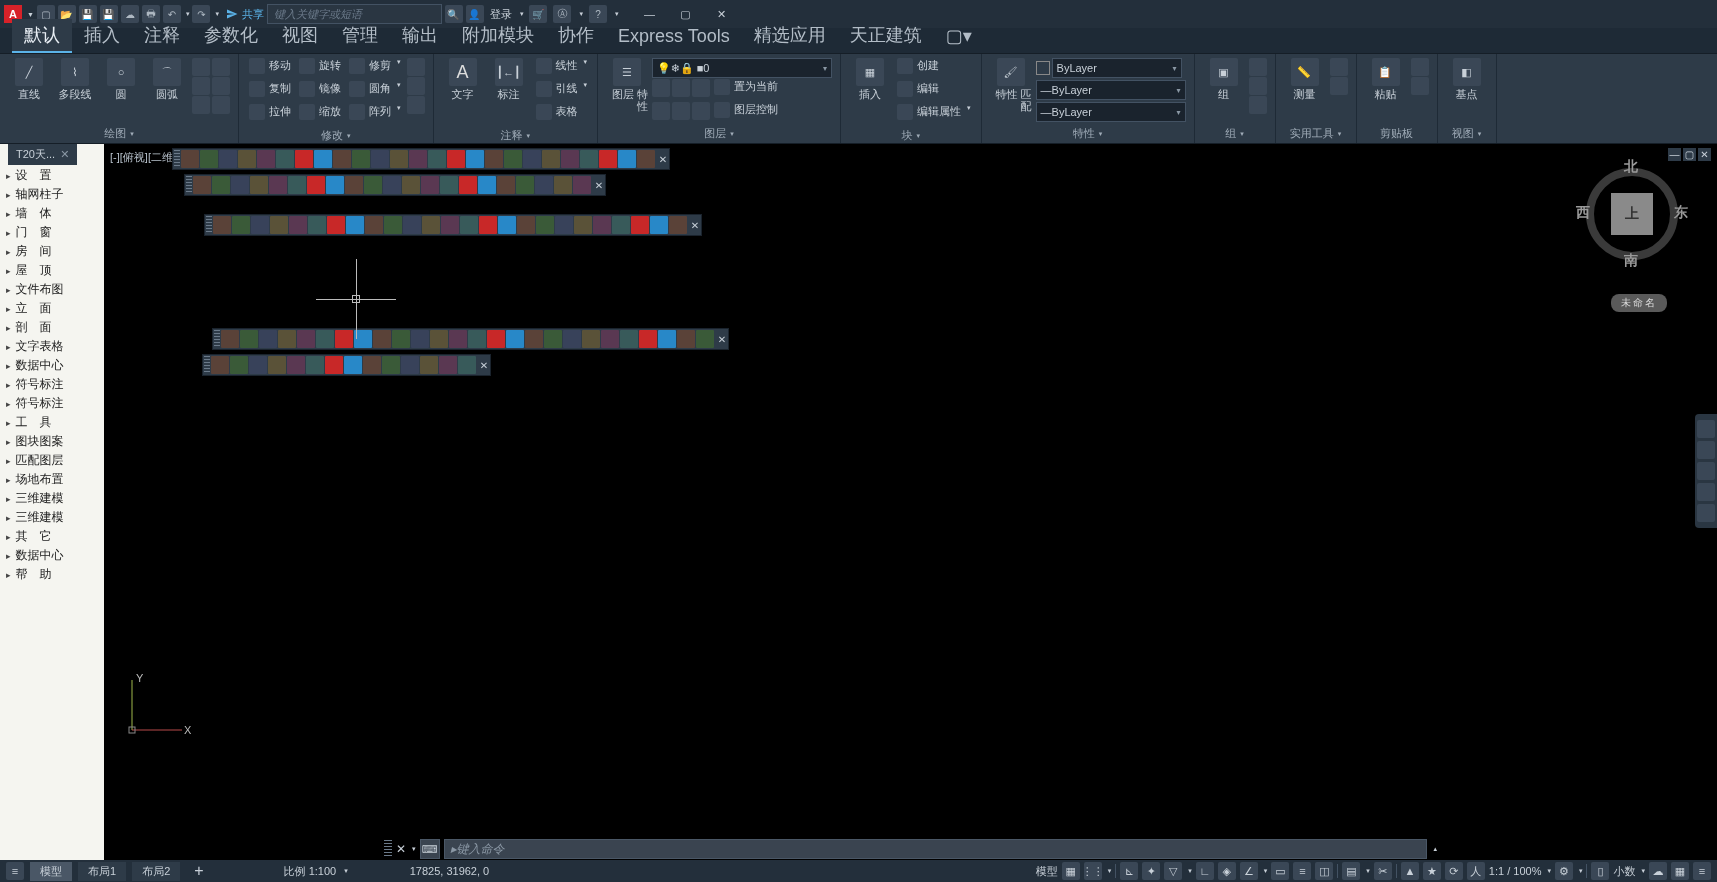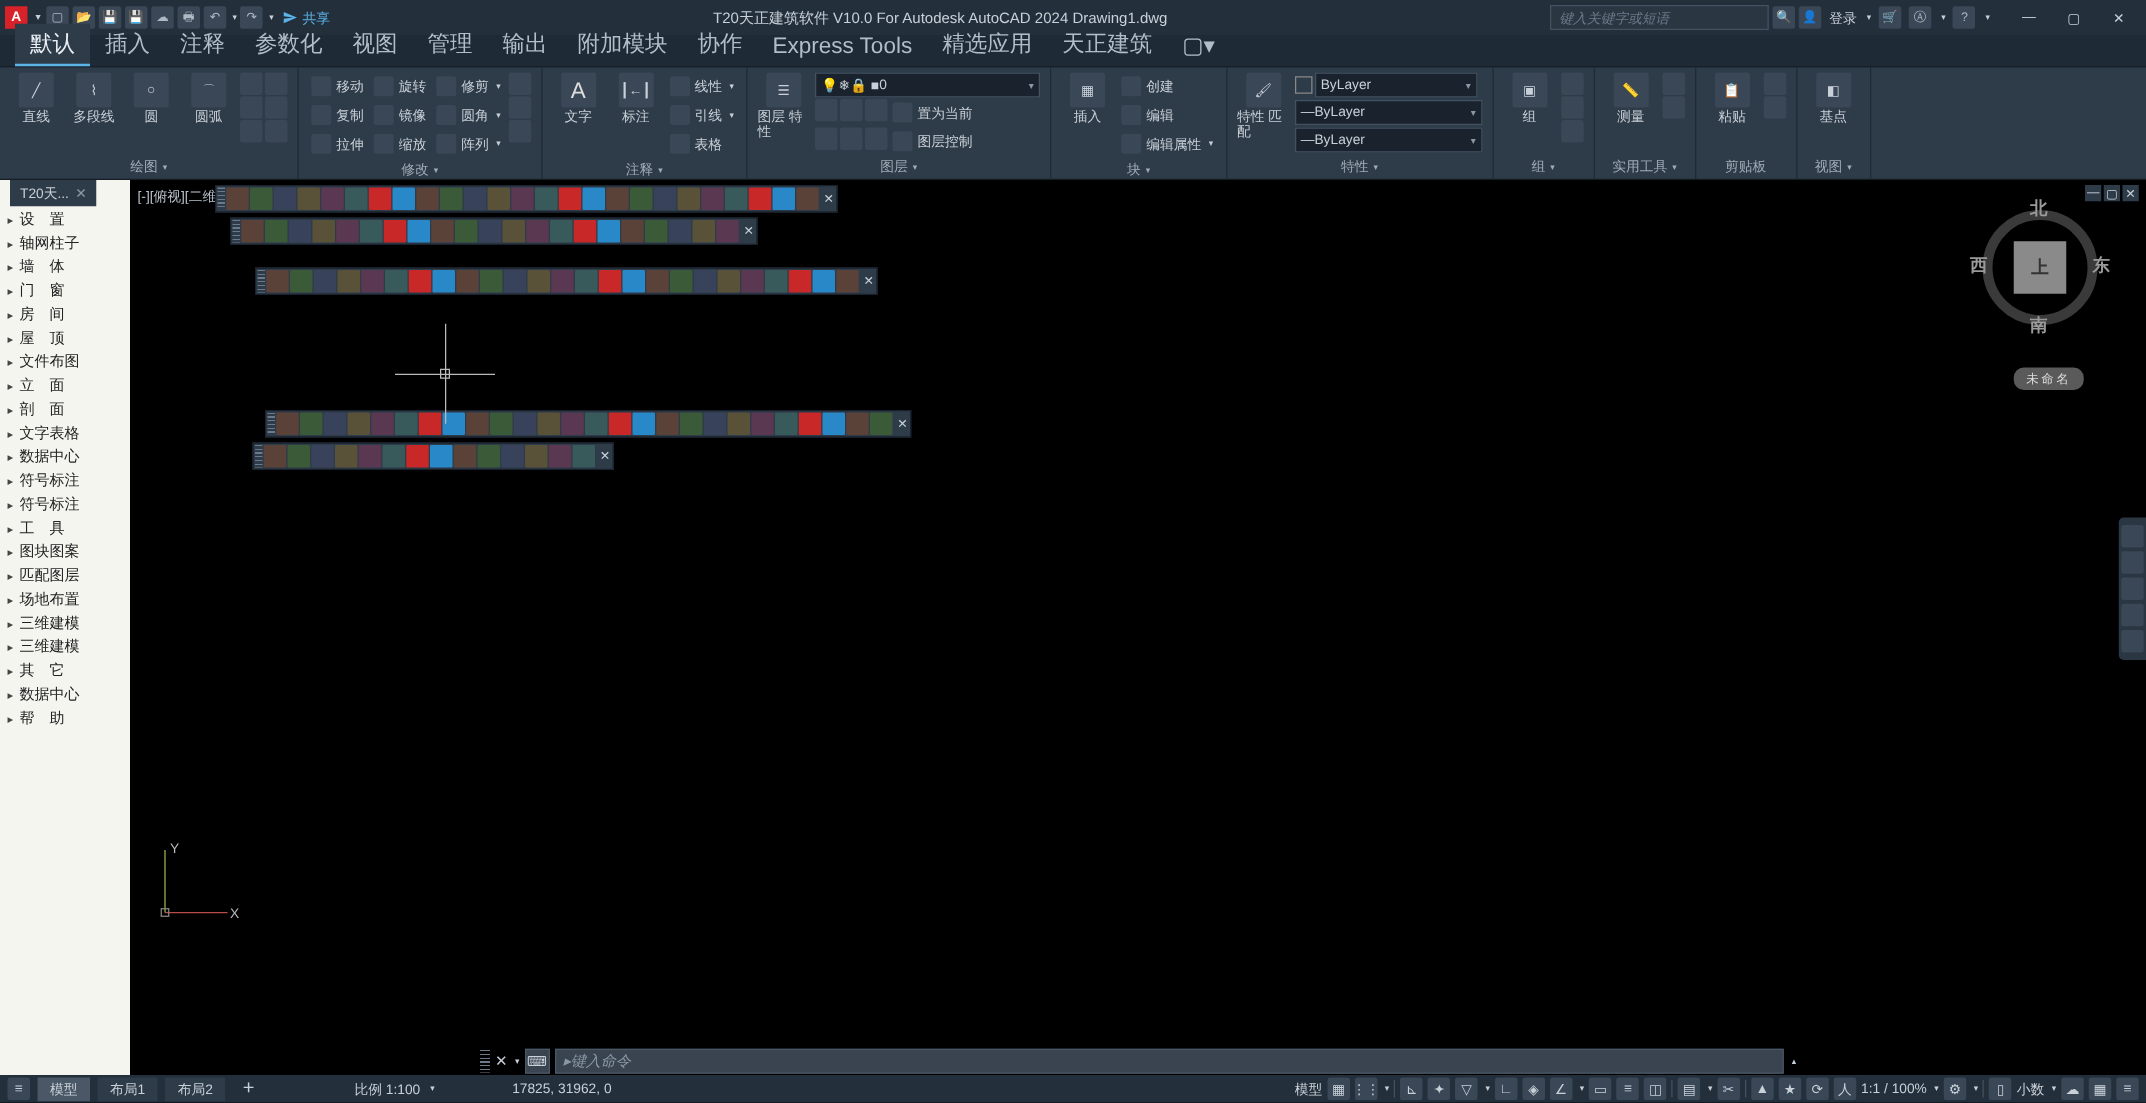--- a/index.html
+++ b/index.html
@@ -16,22 +16,22 @@
 .win-btn{width:36px;height:24px;display:flex;align-items:center;justify-content:center;cursor:pointer;color:#c8d0d8}
 .tabbar{height:26px;background:#1e2a36;display:flex;align-items:flex-end;padding-left:12px;border-bottom:1px solid #151e27}
 .tab{padding:4px 12px;color:#b3bdc7;font-size:18px;cursor:pointer;border-bottom:2px solid transparent}
 .tab.active{background:#2e3b48;border-bottom:2px solid #5bb3e8;color:#e8eef4}
 .ribbon{height:90px;background:#2e3b48;display:flex;border-bottom:1px solid #151e27}
 .rgroup{border-right:1px solid #1e2a36;padding:4px 8px 2px 8px;display:flex;flex-direction:column;justify-content:space-between}
 .rgroup-body{display:flex;gap:4px;align-items:flex-start}
 .rgroup-label{text-align:center;font-size:11px;color:#a0acb8;padding-top:2px;display:flex;justify-content:center;align-items:center;gap:2px}
 .big-tool{width:42px;display:flex;flex-direction:column;align-items:center;gap:2px;cursor:pointer}
 .big-tool .ico{width:28px;height:28px;background:#3a4756;border-radius:2px;display:flex;align-items:center;justify-content:center}
-.big-tool .lbl{font-size:11px;color:#c8d0d8;text-align:left;line-height:12px}
-.small-tool{display:flex;align-items:center;gap:4px;cursor:pointer;height:22px;padding:0 2px}
+.big-tool .lbl{font-size:11px;color:#c8d0d8;text-align:right;line-height:12px}
+.small-tool{display:flex;align-items:flex-start;gap:4px;cursor:pointer;height:22px;padding:0 2px}
 .small-tool .ico{width:16px;height:16px;background:#3a4756;border-radius:2px}
 .small-tool .lbl{font-size:11px;color:#c8d0d8}
 .col{display:flex;flex-direction:column;gap:1px}
 .combo{height:20px;background:#1a232d;border:1px solid #435263;display:flex;align-items:center;padding:0 4px;color:#c8d0d8;font-size:11px;cursor:pointer}
 .dd{margin-left:auto;font-size:8px;color:#8a97a4}
 .workspace{position:absolute;top:144px;left:0;right:0;bottom:22px;display:flex}
 .side-head{position:absolute;top:144px;left:8px;padding:3px 8px;background:#2e3b48;color:#c8d0d8;font-size:11px;z-index:2;display:flex;align-items:center;gap:5px}
 .side-head .close-x{font-size:11px;color:#8a97a4;cursor:pointer}
 .sidebar{width:104px;background:#f5f5f0;color:#222;padding-top:22px;overflow:hidden}
 .side-item{display:flex;align-items:center;gap:5px;padding:1px 6px;cursor:pointer;font-size:12px;white-space:nowrap}
@@ -86,21 +86,20 @@
   <div class="tb-icon">↶</div>
   <span class="tri">▾</span>
   <div class="tb-icon">↷</div>
   <span class="tri">▾</span>
   <div class="share">
     <svg viewBox="0 0 24 24">
         <path d="M2 21l21-9L2 3v7l15 2-15 2z"></path>
       </svg>
     <span>共享</span>
   </div>
-  <div class="title-center">T20天正建筑软件 V10.0 For Autodesk AutoCAD 2024    Drawing1.dwg</div>
   <div class="search-box">键入关键字或短语</div>
   <div class="tb-icon">🔍</div>
   <div class="tb-right">
     <div class="tb-icon">👤</div>
     <span>登录</span>
     <span class="tri">▾</span>
     <div class="tb-icon">🛒</div>
     <div class="tb-icon">Ⓐ</div>
     <span class="tri">▾</span>
     <div class="tb-icon">?</div>

